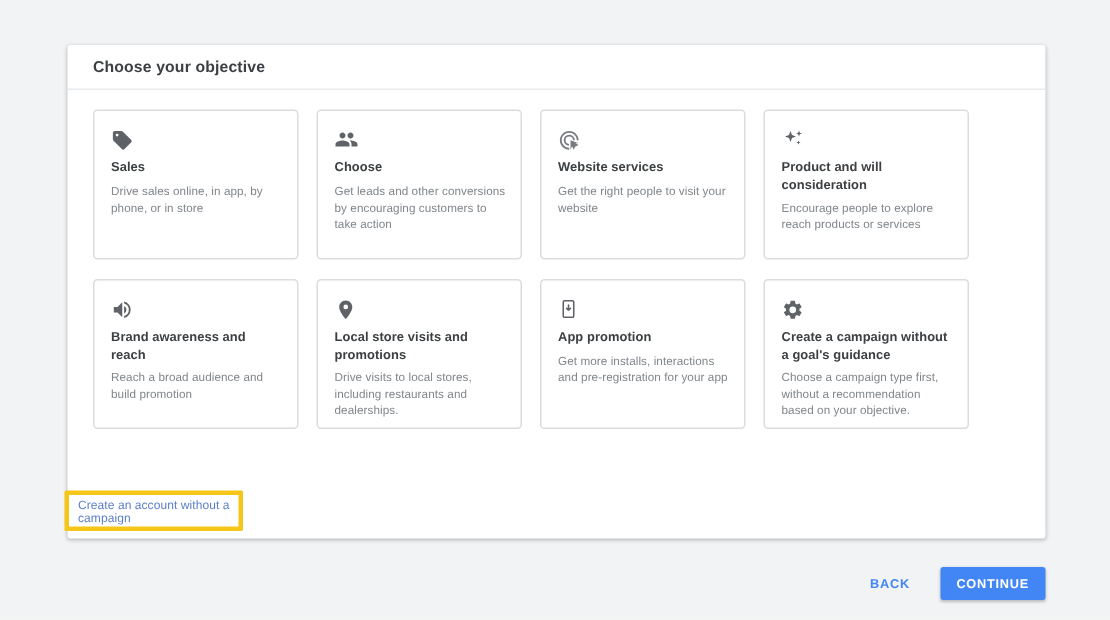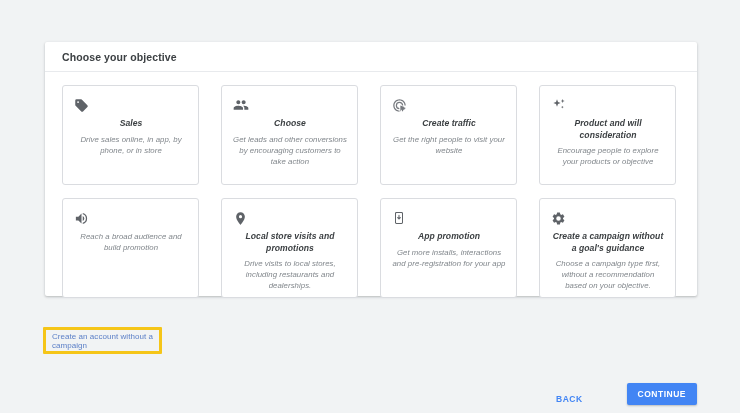--- a/index.html
+++ b/index.html
@@ -13,26 +13,25 @@
   #stage {
     position: relative;
     width: 740px; height: 413px;
     background: #f1f3f4;
     overflow: hidden;
   }
 
   
   .panel {
     position: absolute;
-    left: 45px; top: 42px;
-    width: 652px; height: 254px;
+    left: 45px; top: 30px;
+    width: 652px; height: 329px;
     background: #ffffff;
     border-radius: 2px;
     box-shadow: 0 1px 3px rgba(60,64,67,.22), 0 1px 2px rgba(60,64,67,.12);
-    text-align: center;
   }
   .panel-header {
     height: 30px;
     display: flex;
     align-items: center;
     padding: 0 0 0 17px;
     border-bottom: 1px solid #e8eaed;
   }
   .panel-title {
     font-size: 10.5px;
@@ -47,22 +46,21 @@
     font-size: 8.5px;
     color: #80868b;
     margin: 0 0 13px 0;
     letter-spacing: .05px;
   }
 
   
   .card-grid {
     display: grid;
     grid-template-columns: repeat(4, 137px);
-    gap: 13px 22px;
-    font-style: italic;
+    gap: 13px 12px;
   }
   .obj-card {
     width: 137px;
     height: 100px;
     border: 1px solid #dadce0;
     border-radius: 3px;
     background: #fff;
     padding: 9px 10px 8px 11px;
     cursor: pointer;
     overflow: hidden;
@@ -121,35 +119,33 @@
     background: none;
     border: none;
     color: #4285f4;
     font-family: "Liberation Sans", sans-serif;
     font-size: 8.5px;
     font-weight: bold;
     letter-spacing: .5px;
     padding: 6px 8px;
     cursor: pointer;
     border-radius: 2px;
-    margin-top: 10px;
   }
   .btn-continue {
     background: #4285f4;
     border: none;
     color: #ffffff;
     font-family: "Liberation Sans", sans-serif;
     font-size: 8.5px;
     font-weight: bold;
     letter-spacing: .5px;
     padding: 6px 11px;
     cursor: pointer;
     border-radius: 2px;
     box-shadow: 0 1px 2px rgba(60,64,67,.3);
-    margin-left: 24px;
   }
 </style>
 </head>
 <body>
 
 <div id="stage">
 
   <div class="panel">
 
     <div class="panel-header">
@@ -179,42 +175,43 @@
           <div class="card-title">Choose</div>
           <div class="card-desc">Get leads and other conversions by encouraging customers to take action</div>
         </div>
 
         <div class="obj-card">
           <div class="card-icon">
             <svg width="15" height="15" viewBox="0 0 24 24" fill="currentColor">
                 <path d="M11.71 17.99A6 6 0 0 1 12 6c3.31 0 6 2.69 6 6h-2a4 4 0 1 0-4.3 3.99l.01 2zM12 2C6.48 2 2 6.48 2 12s4.48 10 10 10v-2c-4.41 0-8-3.59-8-8s3.59-8 8-8 8 3.59 8 8h2c0-5.52-4.48-10-10-10zm6.47 13.3l3.53 1.7-3.53 1.71L16.76 22l-1.7-3.53L13.35 22V12l8.65 3.3z" opacity=".85"></path>
               </svg>
           </div>
-          <div class="card-title">Create traffic</div>
+          <div class="card-title">Website services</div>
           <div class="card-desc">Get the right people to visit your website</div>
         </div>
 
         <div class="obj-card">
           <div class="card-icon">
             <svg width="16" height="16" viewBox="0 0 24 24" fill="currentColor">
                 <path d="M9 3.5l1.5 4L14.5 9l-4 1.5L9 14.5 7.5 10.5 3.5 9l4-1.5L9 3.5z"></path>
                 <path d="M17.5 3l.8 2.2L20.5 6l-2.2.8-.8 2.2-.8-2.2L14.5 6l2.2-.8L17.5 3z"></path>
                 <path d="M17 13l.6 1.6L19.2 15l-1.6.6L17 17.2l-.6-1.6L14.8 15l1.6-.4L17 13z"></path>
               </svg>
           </div>
           <div class="card-title">Product and will consideration</div>
-          <div class="card-desc">Encourage people to explore your products or objective</div>
+          <div class="card-desc">Encourage people to explore reach products or services</div>
         </div>
 
         <div class="obj-card">
           <div class="card-icon">
             <svg width="15" height="15" viewBox="0 0 24 24" fill="currentColor">
                 <path d="M3 9v6h4l5 5V4L7 9H3zm13.5 3a4.5 4.5 0 0 0-2.5-4.03v8.05A4.47 4.47 0 0 0 16.5 12zM14 3.23v2.06a7 7 0 0 1 0 13.42v2.06a9 9 0 0 0 0-17.54z"></path>
               </svg>
           </div>
+          <div class="card-title">Brand awareness and reach</div>
           <div class="card-desc">Reach a broad audience and build promotion</div>
         </div>
 
         <div class="obj-card">
           <div class="card-icon">
             <svg width="15" height="15" viewBox="0 0 24 24" fill="currentColor">
                 <path d="M12 2C8.13 2 5 5.13 5 9c0 5.25 7 13 7 13s7-7.75 7-13c0-3.87-3.13-7-7-7zm0 9.5A2.5 2.5 0 1 1 14.5 9 2.5 2.5 0 0 1 12 11.5z"></path>
               </svg>
           </div>
           <div class="card-title">Local store visits and promotions</div>

